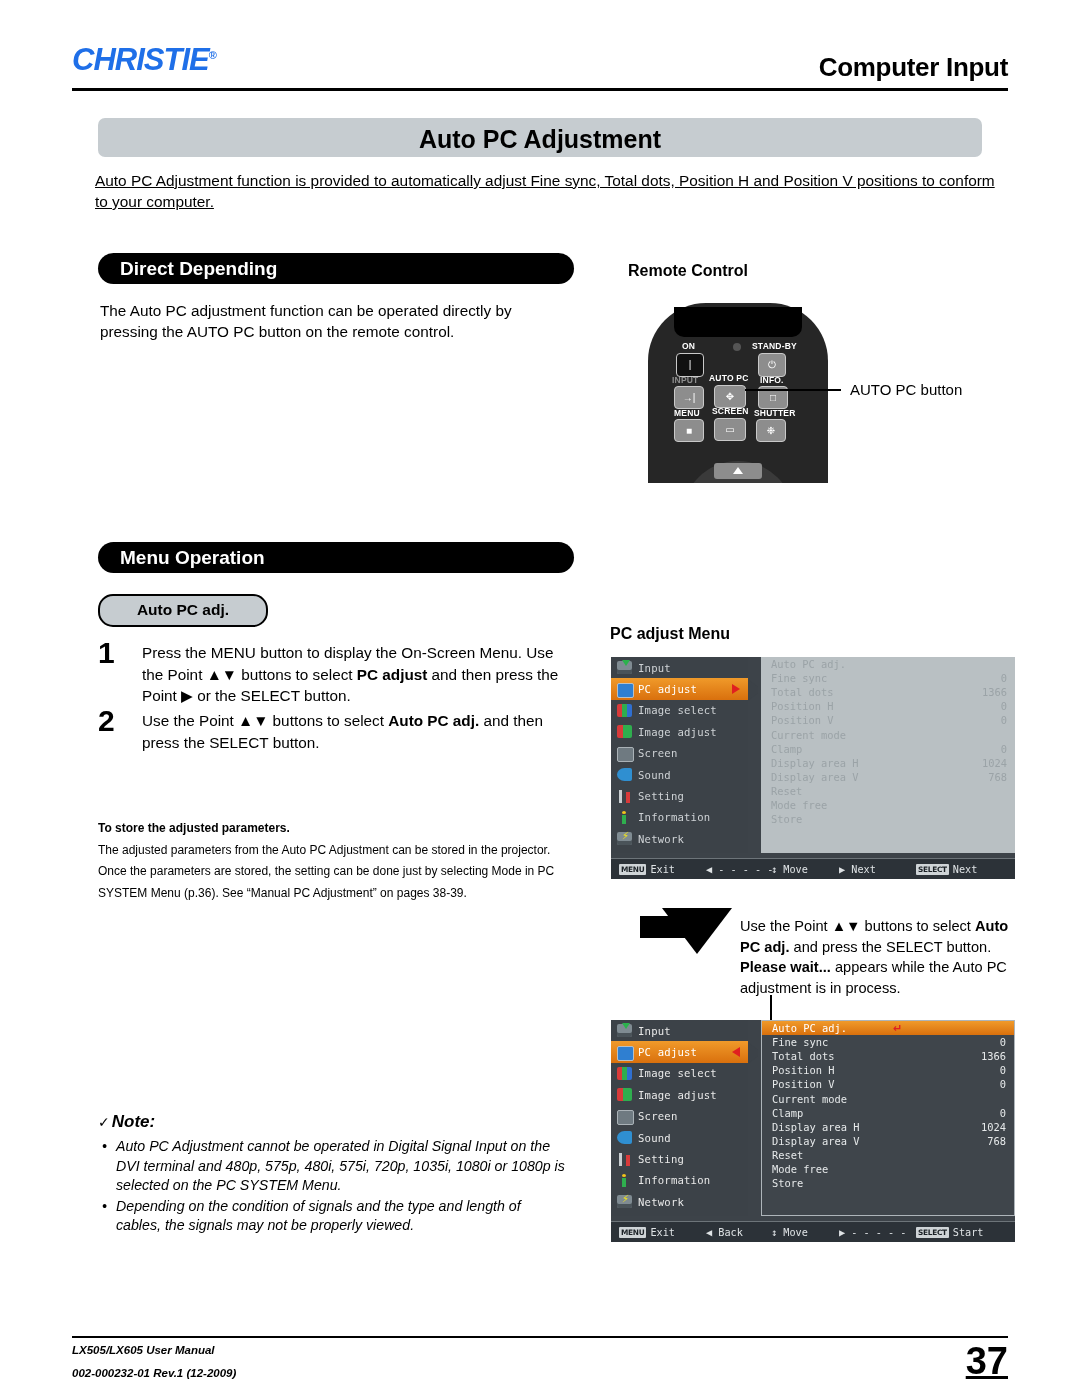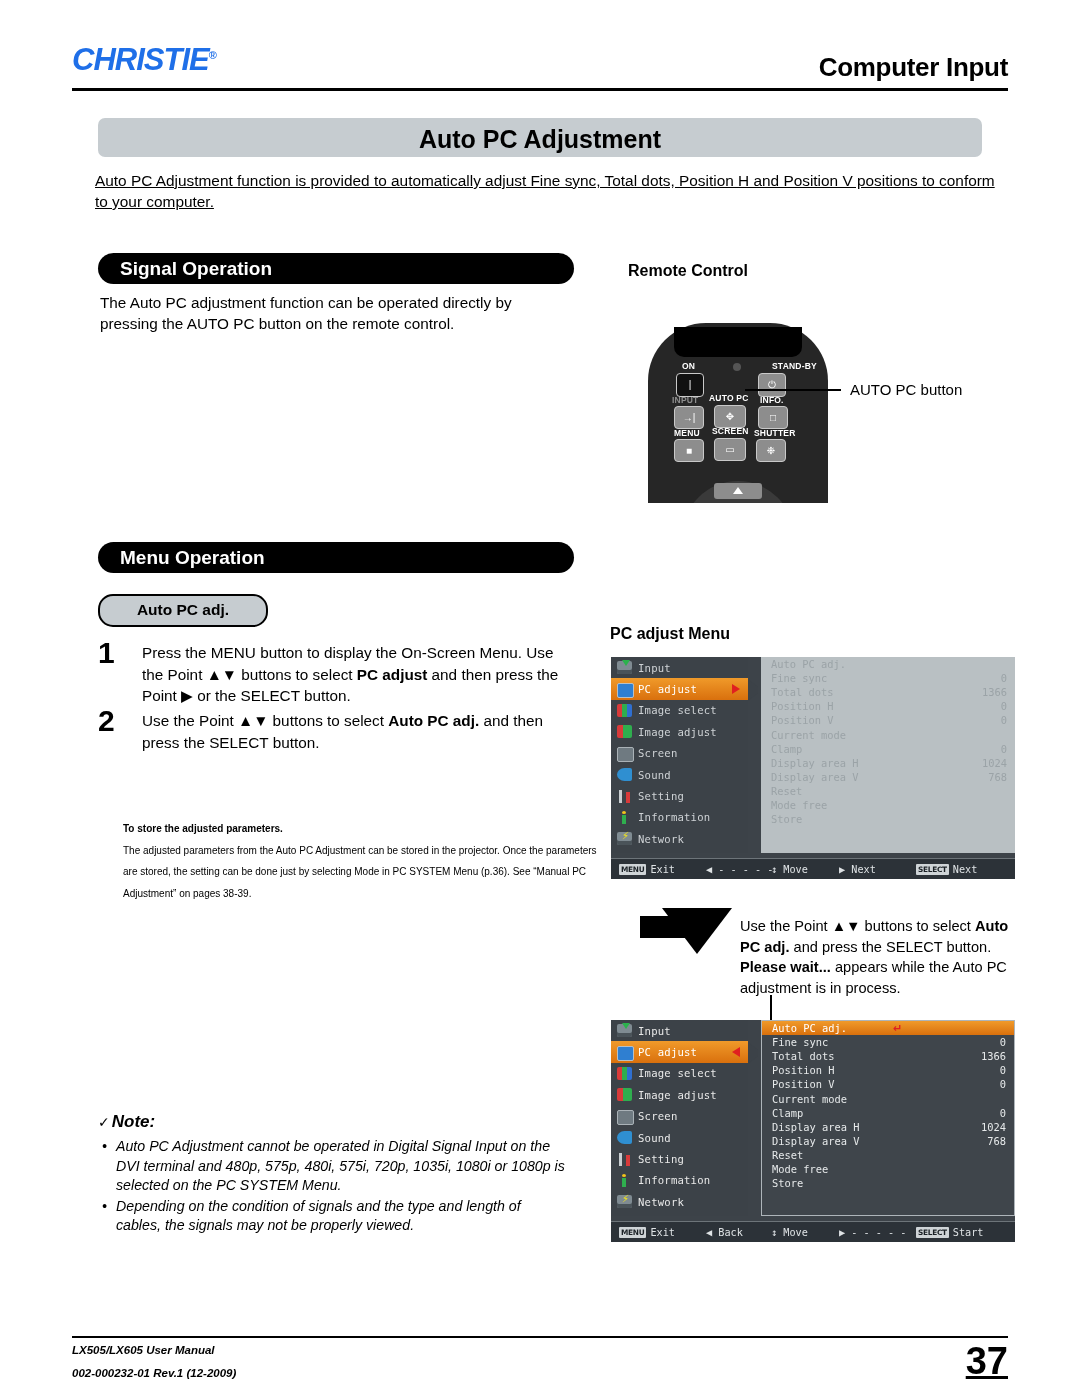--- a/index.html
+++ b/index.html
@@ -25,28 +25,28 @@
   
   .intro{position:absolute;left:95px;top:170px;width:900px;font-size:15.4px;line-height:21px;text-decoration:underline;}
 
   
   .sec-bar{position:absolute;background:#000;border-radius:16px;height:31px;}
   .sec-bar span{position:absolute;left:22px;top:5px;color:#fff;font-size:19px;font-weight:bold;}
   #sec-direct{left:98px;top:253px;width:476px;}
   #sec-menu{left:98px;top:542px;width:476px;}
 
   .para{position:absolute;font-size:15.3px;line-height:21px;}
-  #direct-para{left:100px;top:292px;width:470px;}
+  #direct-para{left:100px;top:300px;width:470px;}
 
   
   .sub-head{position:absolute;font-size:16px;font-weight:bold;}
   #remote-head{left:628px;top:262px;}
   #pcadj-head{left:610px;top:625px;}
 
-  .remote-wrap{position:absolute;left:648px;top:303px;width:180px;height:180px;overflow:hidden;margin-top:20px;}
+  .remote-wrap{position:absolute;left:648px;top:303px;width:180px;height:180px;overflow:hidden;}
   .remote-body{position:absolute;left:0;top:0;width:180px;height:230px;
                background:#262626;border-radius:58px 58px 14px 14px;}
   .remote-top{position:absolute;left:26px;top:4px;width:128px;height:30px;background:#000;border-radius:0 0 10px 10px;}
   .rc-lbl{position:absolute;color:#fff;font-size:8.5px;font-weight:bold;letter-spacing:.2px;}
   .rc-lbl.dim{color:#8e8e8e;}
   .rc-btn{position:absolute;background:#8d8d8d;border-radius:4px;border:1px solid #c9c9c9;}
   .rc-btn.dark{background:#111;}
   .rc-ico{position:absolute;left:0;right:0;top:0;bottom:0;display:flex;align-items:center;justify-content:center;
           color:#fff;font-size:10px;line-height:1;}
   .rc-led{position:absolute;width:8px;height:8px;border-radius:50%;background:#555;}
@@ -63,21 +63,21 @@
   .pill{position:absolute;left:98px;top:594px;width:166px;height:29px;background:#c6ccd0;
         border:2px solid #000;border-radius:15px;}
   .pill span{position:absolute;left:0;right:0;top:5px;text-align:center;font-size:15.5px;font-weight:bold;}
 
   .step{position:absolute;}
   .step .num{position:absolute;left:0;top:-6px;font-size:30px;font-weight:bold;}
   .step .txt{position:absolute;left:44px;top:0;width:430px;font-size:15.3px;line-height:21.5px;}
   #step1{left:98px;top:642px;width:474px;}
   #step2{left:98px;top:710px;width:474px;}
 
-  #store-block{position:absolute;left:98px;top:818px;width:474px;font-size:10px;line-height:21.5px;margin-left:25px;}
+  #store-block{position:absolute;left:98px;top:818px;width:474px;font-size:12px;line-height:21.5px;}
   #store-block b{font-weight:bold;}
 
   
   #note{position:absolute;left:98px;top:1112px;width:470px;}
   #note .nh{font-size:17px;font-weight:bold;font-style:italic;}
   #note .nh .chk{font-style:normal;font-weight:normal;font-size:14px;margin-right:2px;}
   #note ul{margin:5px 0 0 0;padding:0;list-style:none;}
   #note li{position:relative;padding-left:18px;font-size:14.2px;font-style:italic;line-height:19.5px;margin-bottom:1px;}
   #note li:before{content:"•";position:absolute;left:4px;top:0;}
 
@@ -162,34 +162,34 @@
   <div class="hdr-title">Computer Input</div>
   <div class="hdr-rule"></div>
 
   <div class="title-bar">
     <span>Auto PC Adjustment</span>
   </div>
 
   <div class="intro">Auto PC Adjustment function is provided to automatically adjust Fine sync, Total dots, Position H and Position V positions to conform to your computer.</div>
 
   <div class="sec-bar" id="sec-direct">
-    <span>Signal Operation</span>
+    <span>Direct Depending</span>
   </div>
   <div class="para" id="direct-para">The Auto PC adjustment function can be operated directly by pressing the AUTO PC button on the remote control.</div>
 
   <div class="sub-head" id="remote-head">Remote Control</div>
 
   <div class="remote-wrap">
     <div class="remote-body"></div>
     <div class="remote-top"></div>
 
     <div class="rc-led" style="left:85px;top:40px;"></div>
 
     <div class="rc-lbl" style="left:34px;top:38px;">ON</div>
-    <div class="rc-lbl" style="left:124px;top:38px;text-align:right;">STAND-BY</div>
+    <div class="rc-lbl" style="left:104px;top:38px;text-align:right;">STAND-BY</div>
 
     <div class="rc-btn dark" style="left:28px;top:50px;width:26px;height:22px;">
       <div class="rc-ico">|</div>
     </div>
     <div class="rc-btn" style="left:110px;top:50px;width:26px;height:22px;">
       <div class="rc-ico">⏻</div>
     </div>
 
     <div class="rc-lbl dim" style="left:24px;top:72px;">INPUT</div>
     <div class="rc-lbl" style="left:61px;top:70px;">AUTO PC</div>

